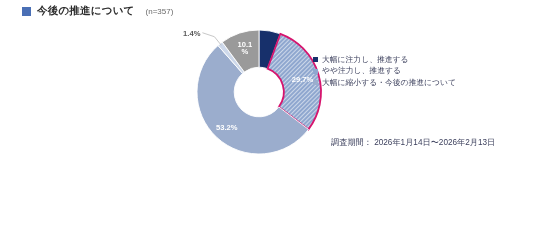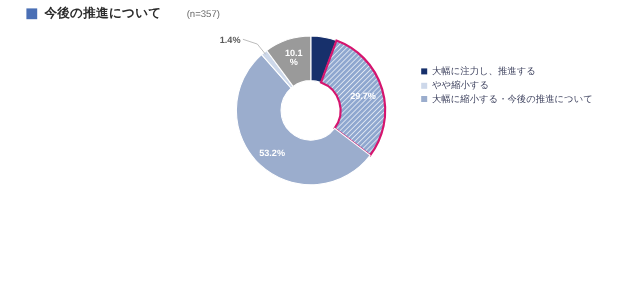--- a/index.html
+++ b/index.html
@@ -18,41 +18,41 @@
     display:flex;align-items:center;gap:6px;
   }
   #title-marker{
     width:9px;height:9px;background:#4a6fb5;display:block;flex:none;
   }
   #title-text{
     font-size:10.5px;font-weight:bold;color:#2b2b2b;letter-spacing:.2px;
     white-space:nowrap;
   }
   #title-n{
-    font-size:8px;color:#6b6b6b;font-weight:normal;margin-left:15px;
+    font-size:8px;color:#6b6b6b;font-weight:normal;margin-left:5px;
     white-space:nowrap;
   }
 
   
   #chart-wrap{position:absolute;left:183px;top:22px;width:152px;height:140px;}
   #donut{display:block;}
 
   .slice-label{
     font-size:7.6px;font-weight:bold;fill:#ffffff;
     font-family:"Liberation Sans","DejaVu Sans",sans-serif;
   }
   .out-label{
     font-size:7.6px;font-weight:bold;fill:#5a5a5a;
     font-family:"Liberation Sans","DejaVu Sans",sans-serif;
   }
   .leader{stroke:#b9b9b9;stroke-width:.8;fill:none;}
 
   
   #legend{
-    position:absolute;left:351px;top:54px;
+    position:absolute;left:313px;top:54px;
   }
   .legend-item{
     display:flex;align-items:center;gap:4px;height:11.4px;
   }
   .legend-swatch{
     width:5px;height:5px;flex:none;display:block;
   }
   .legend-label{
     font-size:7.8px;color:#3b3f5c;white-space:nowrap;line-height:1;
   }
@@ -101,23 +101,24 @@
         </g>
     </svg>
   </div>
 
   <div id="legend">
       <div class="legend-item">
         <span class="legend-swatch" style="background: rgb(23, 48, 107);"></span>
         <span class="legend-label">大幅に注力し、推進する</span>
       </div>
       <div class="legend-item">
-        <span class="legend-swatch" style="background: rgb(205, 216, 234);"></span>
-        <span class="legend-label">やや縮小する</span>
+        <span class="legend-swatch" style="background: rgb(143, 167, 207);"></span>
+        <span class="legend-label">やや注力し、推進する</span>
       </div>
       <div class="legend-item">
         <span class="legend-swatch" style="background: rgb(155, 173, 205);"></span>
         <span class="legend-label">大幅に縮小する・今後の推進について</span>
       </div>
     </div>
 
+  <div id="footer">調査期間： 2026年1月14日〜2026年2月13日</div>
 
 </div>
 
 </body></html>

